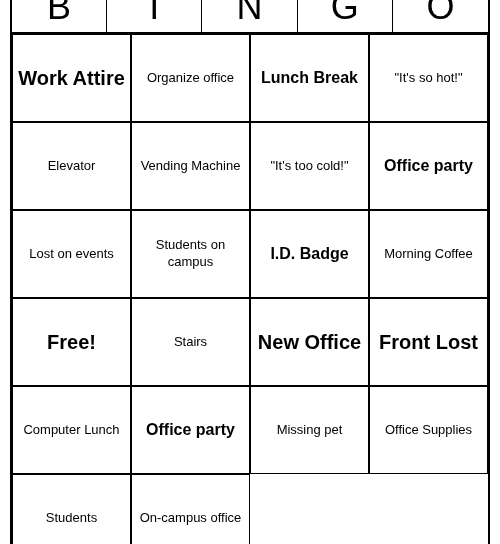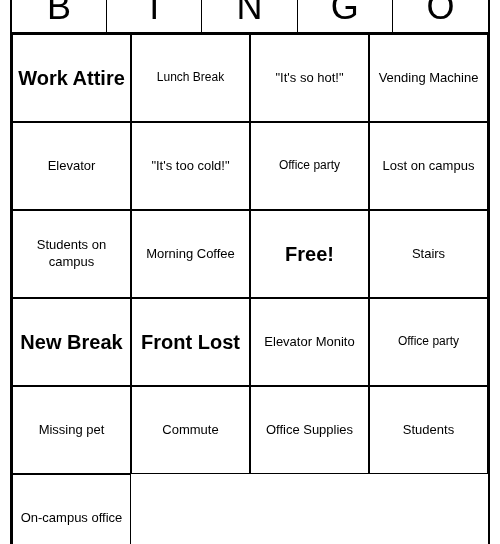--- a/index.html
+++ b/index.html
@@ -58,56 +58,57 @@
       font-size: 13px;
       line-height: 1.3;
     }
 
     .bingo-cell.large-text {
       font-size: 20px;
       font-weight: bold;
     }
 
     .bingo-cell.medium-text {
-      font-size: 12px;
-      font-weight: normal;
+      font-size: 16px;
+      font-weight: bold;
     }
 
     .bingo-cell.free {
       font-size: 20px;
       font-weight: bold;
     }
   </style>
 </head>
 <body>
 
 <div class="bingo-card">
   <div class="bingo-header">
     <div class="bingo-letter">B</div>
     <div class="bingo-letter">I</div>
     <div class="bingo-letter">N</div>
     <div class="bingo-letter">G</div>
     <div class="bingo-letter">O</div>
   </div>
   <div class="bingo-grid">
   <div class="bingo-cell large-text">Work Attire</div>
+      <div class="bingo-cell">Organize office</div>
       <div class="bingo-cell medium-text">Lunch Break</div>
       <div class="bingo-cell">"It's so hot!"</div>
+      <div class="bingo-cell">Elevator</div>
       <div class="bingo-cell">Vending Machine</div>
-      <div class="bingo-cell">Elevator</div>
       <div class="bingo-cell">"It's too cold!"</div>
       <div class="bingo-cell medium-text">Office party</div>
-      <div class="bingo-cell">Lost on campus</div>
+      <div class="bingo-cell">Lost on events</div>
       <div class="bingo-cell">Students on campus</div>
+      <div class="bingo-cell medium-text">I.D. Badge</div>
       <div class="bingo-cell">Morning Coffee</div>
       <div class="bingo-cell free">Free!</div>
       <div class="bingo-cell">Stairs</div>
-      <div class="bingo-cell large-text">New Break</div>
+      <div class="bingo-cell large-text">New Office</div>
       <div class="bingo-cell large-text">Front Lost</div>
-      <div class="bingo-cell">Elevator Monito</div>
+      <div class="bingo-cell">Computer Lunch</div>
       <div class="bingo-cell medium-text">Office party</div>
       <div class="bingo-cell">Missing pet</div>
-      <div class="bingo-cell">Commute</div>
       <div class="bingo-cell">Office Supplies</div>
       <div class="bingo-cell">Students</div>
       <div class="bingo-cell">On-campus office</div>
     </div>
 </div>
 
 </body></html>

